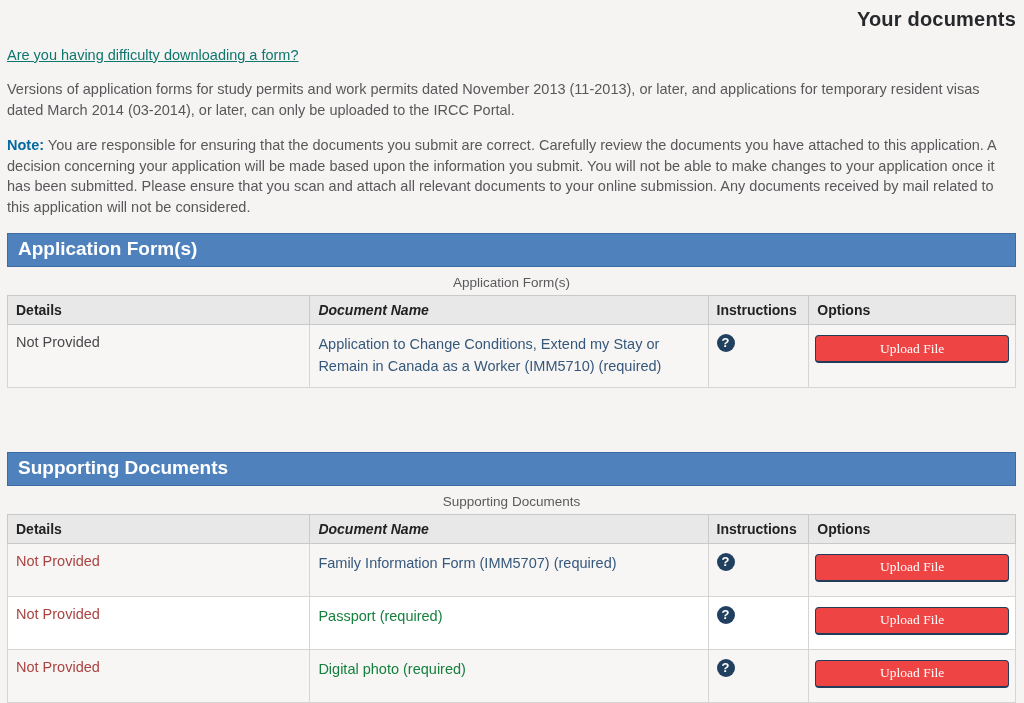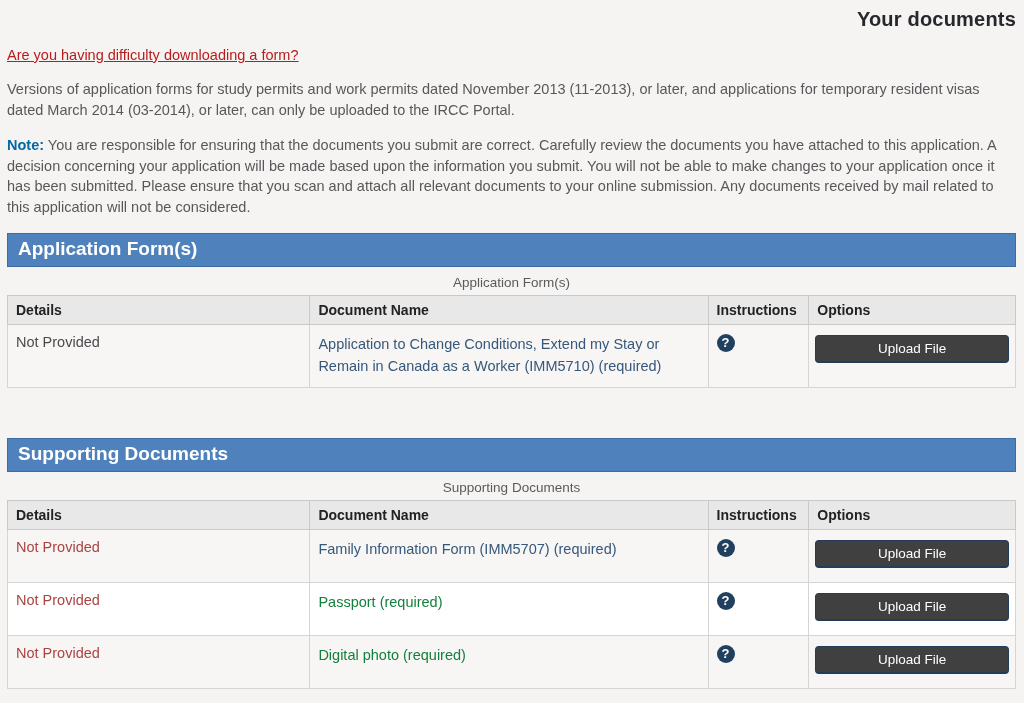--- a/index.html
+++ b/index.html
@@ -14,61 +14,61 @@
   h1.page-title {
     font-size: 20px; font-weight: bold; color: #26282b;
     margin: 2px 0 14px 0; letter-spacing: 0.2px; text-align: right;
   }
   p.body-text {
     font-size: 14.5px; color: #58585a; line-height: 1.42;
     margin: 0 0 15px 0;
   }
   a.difficulty-link {
     display: inline-block;
-    font-size: 14.5px; color: #b91c1c; text-decoration: underline;
+    font-size: 14.5px; color: #0f766e; text-decoration: underline;
     margin: 2px 0 16px 0; cursor: pointer; text-align: right;
   }
   p.note-text { margin-bottom: 16px; }
   p.note-text b { color: #0369a1; }
 
   .section-header {
     background: #4f81bd;
     border: 1px solid #3d6ba3;
     color: #ffffff;
     font-size: 19px; font-weight: bold;
     padding: 4px 10px 6px 10px;
     margin-bottom: 8px;
   }
   .table-caption {
     text-align: center; font-size: 13.5px; color: #5a5a5c;
     margin-bottom: 5px;
   }
   table.doc-table {
     width: 100%;
     border-collapse: collapse;
-    margin-bottom: 4px;
+    margin-bottom: 18px;
     background: #ffffff;
   }
   table.doc-table th {
     background: #e8e8e8;
     border: 1px solid #c9c9c9;
     text-align: left;
     font-size: 14px; font-weight: bold; color: #222;
     padding: 6px 8px;
   }
   table.doc-table td {
     border: 1px solid #d5d5d5;
     vertical-align: top;
     font-size: 14.5px; color: #3a3a3c;
     padding: 9px 8px 9px 8px;
     height: 53px;
   }
   tr.striped td { background: #f7f6f5; }
   .col-details { width: 30%; }
-  .col-doc { width: 39.5%; }
+  .col-doc { width: 39.5%; font-style: italic; }
   .col-instr { width: 10%; }
   .col-options { width: 20.5%; }
 
   .not-provided { color: #4a4a4c; }
   .not-provided.red { color: #a94442; }
 
   .doc-link { color: #36587b; cursor: pointer; line-height: 1.5; }
   .doc-plain { color: #15803d; line-height: 1.5; }
 
   .help-icon {
@@ -77,26 +77,26 @@
     background: #21405f;
     border-radius: 50%;
     color: #fff; font-size: 13px; font-weight: bold;
     text-align: center; line-height: 18px;
     cursor: pointer;
   }
 
   .upload-btn {
     display: block;
     width: 100%; height: 28px;
-    background: #404040;
+    background: #ef4444;
     border: 1px solid #223d5a;
     border-bottom-width: 2px;
     border-radius: 4px;
     color: #ffffff; font-size: 13.5px;
-    font-family: Liberation Sans, sans-serif;
+    font-family: Liberation Serif, serif;
     cursor: pointer;
     margin-top: 1px;
   }
   .options-cell { padding: 9px 6px !important; }
 
   .gap-after-table { height: 46px; }
 </style>
 </head>
 <body>
 

